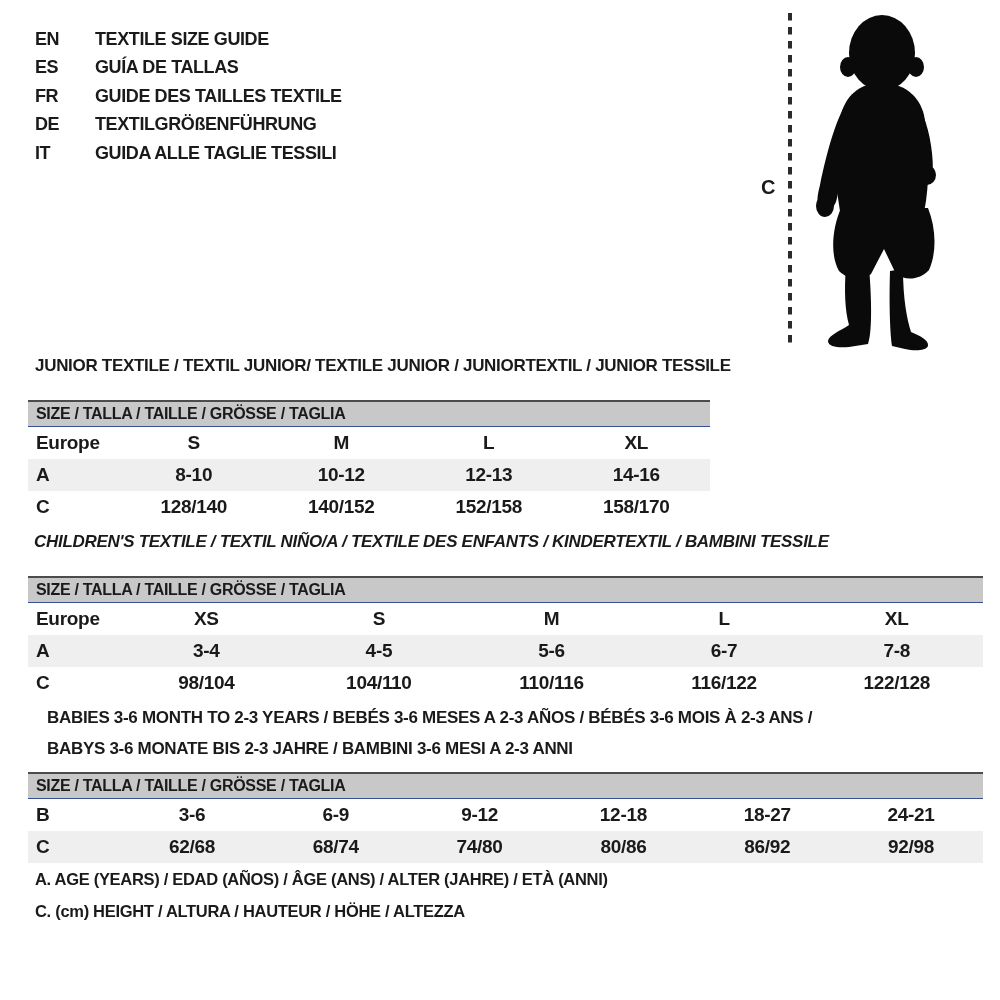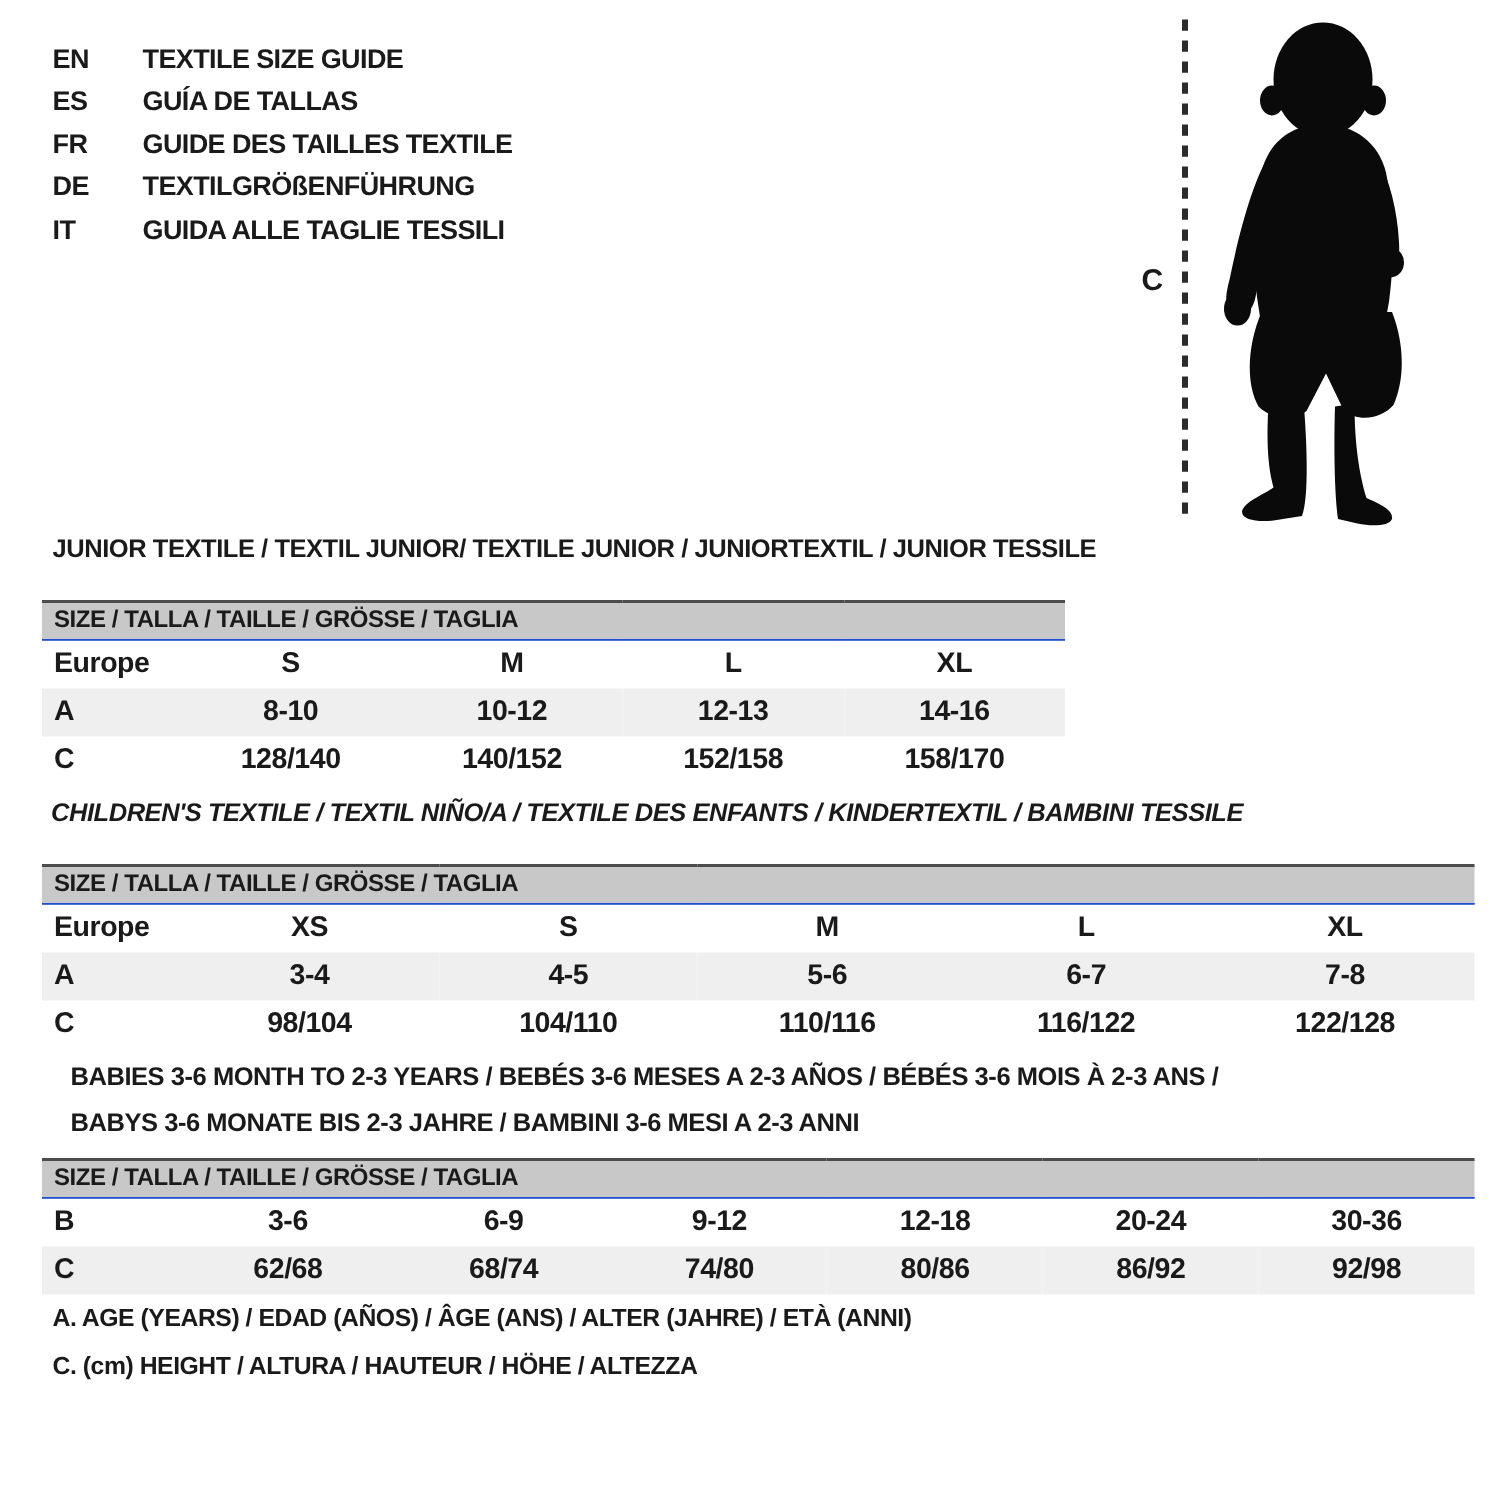--- a/index.html
+++ b/index.html
@@ -205,22 +205,22 @@
       <th colspan="7">SIZE / TALLA / TAILLE / GRÖSSE / TAGLIA</th>
     </tr>
   </thead>
   <tbody>
     <tr>
       <td class="lbl">B</td>
       <td>3-6</td>
       <td>6-9</td>
       <td>9-12</td>
       <td>12-18</td>
-      <td>20-24</td>
-      <td>30-36</td>
+      <td>18-27</td>
+      <td>24-21</td>
     </tr>
     <tr class="alt">
       <td class="lbl">C</td>
       <td>62/68</td>
       <td>68/74</td>
       <td>74/80</td>
       <td>80/86</td>
       <td>86/92</td>
       <td>92/98</td>
     </tr>

